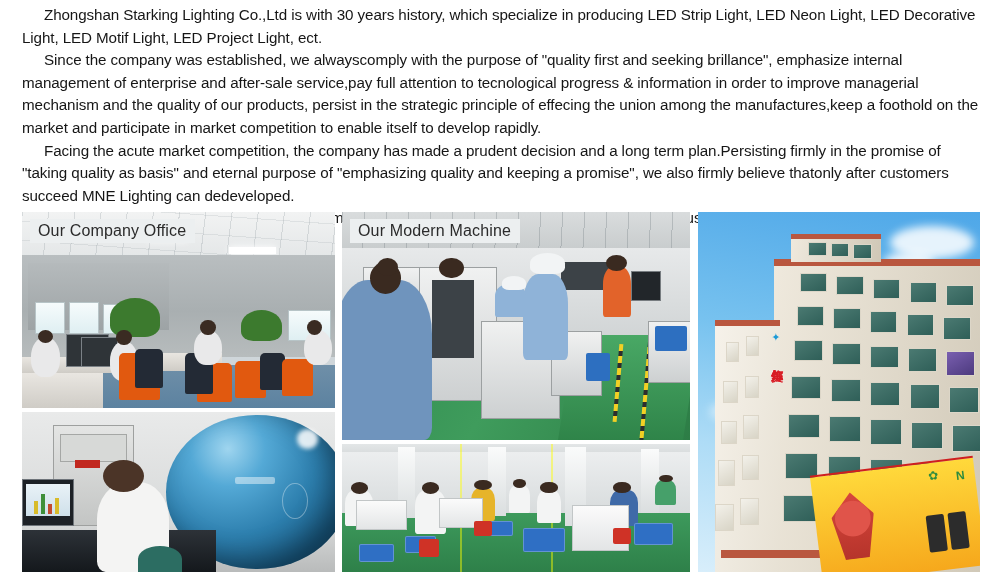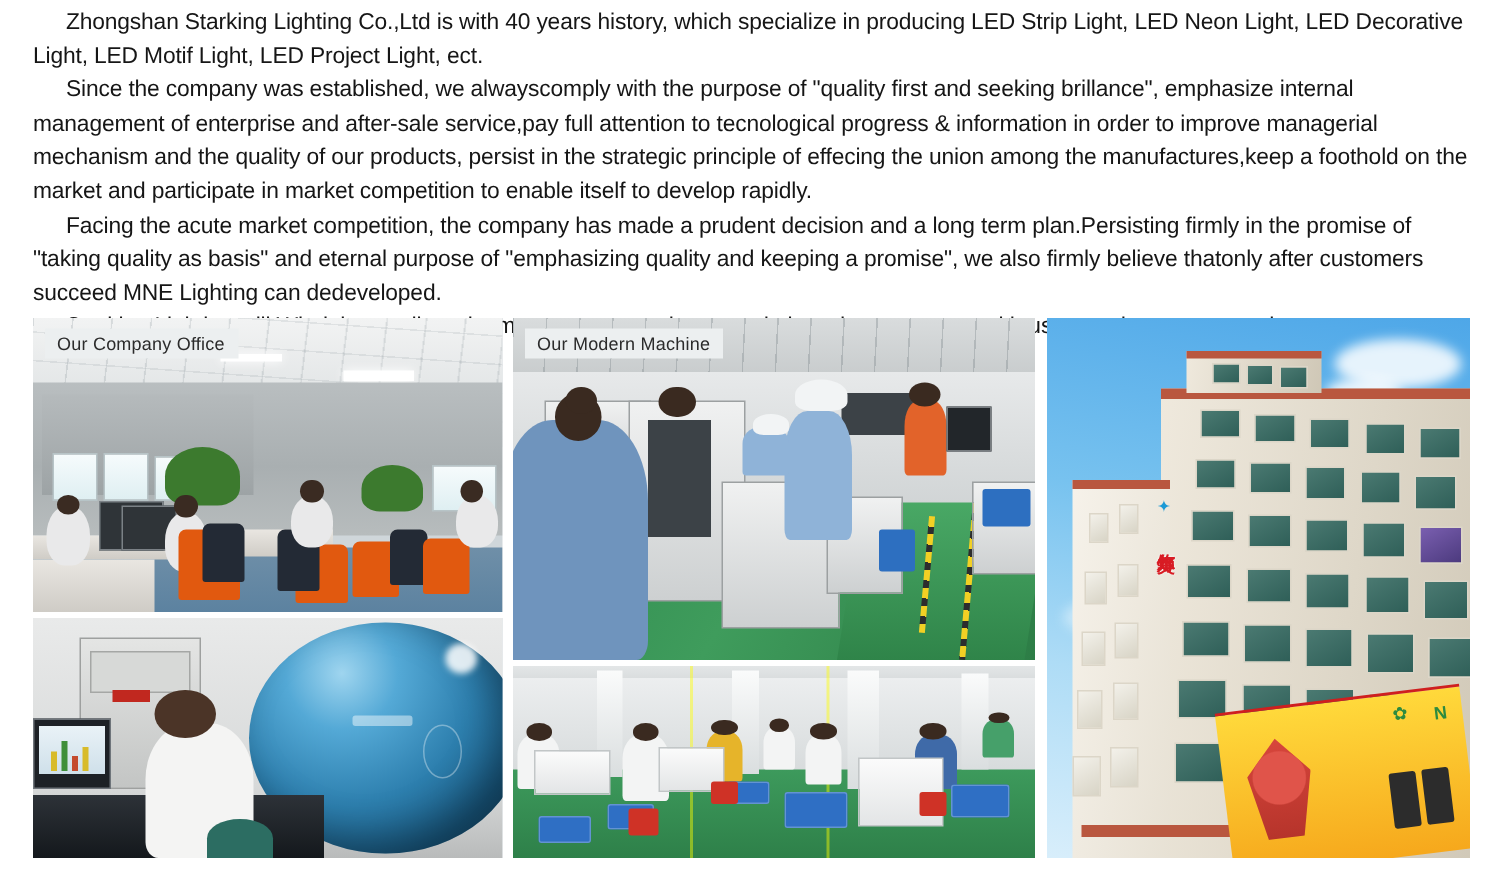--- a/index.html
+++ b/index.html
@@ -42,21 +42,21 @@
   .p-machine  {left:320px; top:0px;   width:348px; height:228px;}
   .p-assembly {left:320px; top:232px; width:348px; height:128px;}
   .p-building {left:676px; top:0px;   width:282px; height:360px;}
 
   
   .caption{
     position:absolute;
     left:8px; top:7px;
     background:#eceff0;
     color:#2b2b2b;
-    font-size:12px;
+    font-size:16px;
     letter-spacing:0.15px;
     padding:3px 9px 3px 8px;
     white-space:nowrap;
     z-index:9;
     box-shadow:0 0 0 0 transparent;
   }
 
   
   .of-ceiling{position:absolute;left:0;top:0;width:100%;height:44%;
     background:linear-gradient(#f2f3f3,#e2e5e6 60%,#d6dadb);}
@@ -189,21 +189,21 @@
     clip-path:polygon(50% 0,100% 35%,78% 100%,22% 100%,0 35%);}
   .bd-bx{position:absolute;background:#2c2c2c;border-radius:2px;}
   .bd-n{position:absolute;color:#2e8b3f;font-weight:bold;font-size:12px;}
 </style>
 </head>
 <body>
 
 <div id="page">
 
   <div class="intro">
-    <p>Zhongshan Starking Lighting Co.,Ltd is with 40 years history, which specialize in producing LED Strip Light, LED Neon Light, LED Decorative Light, LED Motif Light, LED Project Light, ect.</p>
+    <p>Zhongshan Starking Lighting Co.,Ltd is with 30 years history, which specialize in producing LED Strip Light, LED Neon Light, LED Decorative Light, LED Motif Light, LED Project Light, ect.</p>
     <p>Since the company was established, we alwayscomply with the purpose of "quality first and seeking brillance", emphasize internal management of enterprise and after-sale service,pay full attention to tecnological progress &amp; information in order to improve managerial mechanism and the quality of our products, persist in the strategic principle of effecing the union among the manufactures,keep a foothold on the market and participate in market competition to enable itself to develop rapidly.</p>
     <p>Facing the acute market competition, the company has made a prudent decision and a long term plan.Persisting firmly in the promise of "taking quality as basis" and eternal purpose of "emphasizing quality and keeping a promise", we also firmly believe thatonly after customers succeed MNE Lighting can dedeveloped.</p>
     <p>Starking Lighting will Wholeheartedly welcome customers at home and abroad to cooperate with us toward success together.</p>
   </div>
 
   <div class="collage">
 
     <div class="photo p-office">
       <div class="of-ceiling"></div>
       <div class="of-ceil-grid"></div>

